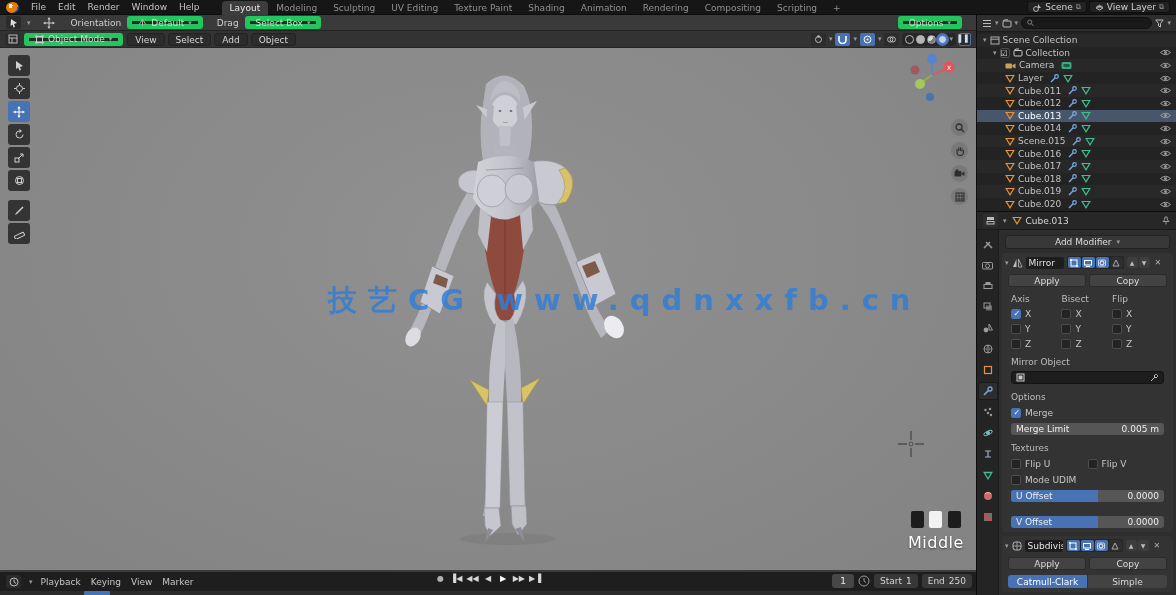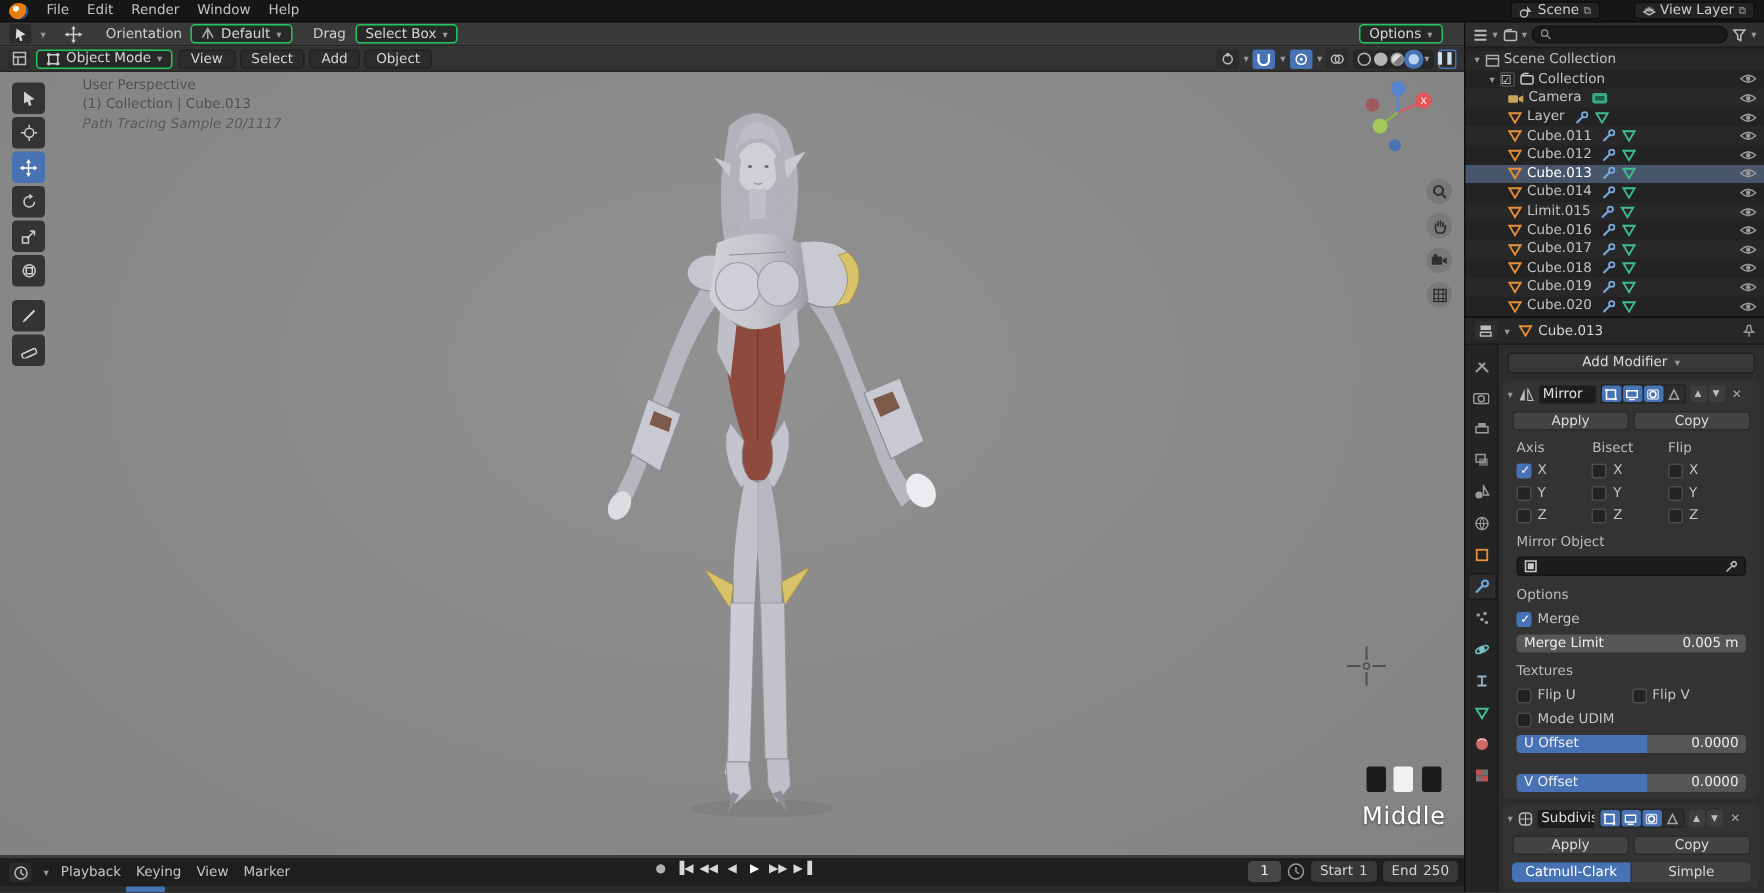--- a/index.html
+++ b/index.html
@@ -9,27 +9,27 @@
     font-family:"DejaVu Sans", sans-serif; font-size:9px; color:#c8c8c8;
     background:#8b8b8b;
   }
   
   .topbar{position:absolute;left:0;top:0;width:1176px;height:15px;background:#161616;display:flex;align-items:center;gap:2px;border-bottom:1px solid #0c0c0c;z-index:40;}
   .logo{width:13px;height:11px;margin:0 4px 0 6px;border-radius:50%;background:radial-gradient(circle at 35% 35%, #f5f5f5 0 2px, #e87d0d 2px 7px, #265787 7px);}
   .menu-item{padding:1px 6px;color:#c4c4c4;border-radius:2px;}
   .tabs{display:flex;margin-left:14px;height:15px;align-items:flex-end;}
   .tab{padding:2px 8px 2px;color:#909090;border-radius:4px 4px 0 0;height:14px;line-height:11px;}
   .tab.active{background:#3d3d3d;color:#e4e4e4;}
-  .topbar-right{margin-left:auto;display:flex;align-items:center;gap:22px;margin-right:6px;}
+  .topbar-right{margin-left:auto;display:flex;align-items:center;gap:2px;margin-right:6px;}
   .pill{display:flex;align-items:center;gap:3px;background:#232323;border:1px solid #0f0f0f;border-radius:3px;padding:1px 5px;height:12px;color:#cfcfcf;}
   .mini-ic{display:inline-block;width:9px;height:9px;}
   
   .tool-settings{position:absolute;left:0;top:15px;width:976px;height:16px;background:#3a3a3a;border-bottom:1px solid #232323;display:flex;align-items:center;gap:6px;padding:0 6px;z-index:30;}
   .ts-label{color:#d0d0d0;}
-  .dropdown{display:flex;align-items:center;gap:4px;background:#282828;border:1px solid #22c55e;border-radius:3px;padding:1px 6px;height:13px;color:#d8d8d8;}
+  .dropdown{display:flex;align-items:center;gap:4px;background:#282828;border:5px solid #22c55e;border-radius:3px;padding:1px 6px;height:13px;color:#d8d8d8;}
   .caret{font-size:7px;color:#9a9a9a;}
   .ts-right{position:absolute;right:14px;top:1px;}
   
   .viewport{position:absolute;left:0;top:31px;width:976px;height:539px;background:radial-gradient(ellipse at 50% 40%, #919191 0%, #898989 55%, #838383 100%);overflow:hidden;}
   .vp-header{position:absolute;left:0;top:0;width:100%;height:17px;background:#333333;border-bottom:1px solid #262626;display:flex;align-items:center;gap:4px;padding:0 5px;}
   .vp-menu{padding:1px 7px;background:#2c2c2c;border:1px solid #222;border-radius:3px;color:#d6d6d6;height:13px;line-height:11px;}
   .vp-right{margin-left:auto;display:flex;align-items:center;gap:3px;}
   .hdr-ic{width:15px;height:13px;background:#2c2c2c;border-radius:2px;display:flex;align-items:center;justify-content:center;}
   .hdr-ic.on{background:#4772b3;}
   .shade-group{display:flex;gap:2px;background:#272727;border-radius:3px;padding:1px 3px;align-items:center;height:13px;}
@@ -140,20 +140,34 @@
 </head>
 <body>
 
 <div id="root">
 
   <div class="topbar">
     <span class="logo"></span>
     <div>
       
     <span class="menu-item">File</span><span class="menu-item">Edit</span><span class="menu-item">Render</span><span class="menu-item">Window</span><span class="menu-item">Help</span></div>
+    <div class="tabs">
+
+    <span class="tab active">Layout</span>
+        <span class="tab">Modeling</span>
+        <span class="tab">Sculpting</span>
+        <span class="tab">UV Editing</span>
+        <span class="tab">Texture Paint</span>
+        <span class="tab">Shading</span>
+        <span class="tab">Animation</span>
+        <span class="tab">Rendering</span>
+        <span class="tab">Compositing</span>
+        <span class="tab">Scripting</span>
+        <span class="tab">+</span>
+      </div>
     <div class="topbar-right">
       <div class="pill">
         <svg class="mini-ic" viewBox="0 0 9 9">
             <circle cx="3" cy="6" r="2.4" fill="none" stroke="#bbb"></circle>
             <path d="M5 1 L8 5 H5 Z" fill="#bbb"></path>
           </svg>
         <span>Scene</span>
         <span class="caret">⧉</span>
       </div>
       <div class="pill">
@@ -305,25 +319,20 @@
             <path d="M1 10 L3 9 L9.5 2.5 L8.5 1.5 L2 8 Z" fill="#cfcfcf"></path>
           </svg>
         </span>
       <span class="tool-btn">
           <svg width="11" height="11" viewBox="0 0 11 11">
             <rect x="0.5" y="6" width="10" height="3.5" rx="1" transform="rotate(-25 5.5 7.75)" fill="none" stroke="#cfcfcf"></rect>
           </svg>
         </span>
     </div>
 
-    <div class="vp-overlay">
-      <div class="l1">User Perspective</div>
-      <div class="l2">(1) Collection | Cube.013</div>
-      <div class="l3">Path Tracing Sample 20/1117</div>
-    </div>
 
     <svg viewBox="0 0 240 500" width="240" height="500" style="position:absolute;left:402px;top:19px;">
       <defs>
         <linearGradient id="silver" x1="0" y1="0" x2="1" y2="0">
           <stop offset="0" stop-color="#d2d2d8"></stop>
             <stop offset=".55" stop-color="#c3c3cb"></stop>
             <stop offset="1" stop-color="#9d9da6"></stop>
         </linearGradient>
       </defs>
       <ellipse cx="106" cy="489" rx="48" ry="6" fill="rgba(60,60,60,.10)"></ellipse>
@@ -380,20 +389,21 @@
 
       <path d="M85 352 L101 352 L98 458 L83 458 Z" fill="#ccccd4" stroke="#90909a" stroke-width="0.5"></path>
       <path d="M105 352 L121 352 L123 456 L108 456 Z" fill="#c2c2ca" stroke="#90909a" stroke-width="0.5"></path>
 
       <path d="M82 458 L97 458 L99 476 L88 486 L83 476 Z" fill="#c6c6ce" stroke="#8d8d96" stroke-width="0.6"></path>
       <path d="M86 478 L83 493 L91 480 Z" fill="#8d8d96"></path>
       <path d="M109 456 L124 456 L125 474 L116 485 L110 474 Z" fill="#bfbfc7" stroke="#8d8d96" stroke-width="0.6"></path>
       <path d="M119 477 L123 492 L113 479 Z" fill="#8d8d96"></path>
     </svg>
 
+    <div class="watermark">技艺CG www.qdnxxfb.cn</div>
 
     <svg class="gizmo" width="50" height="52" viewBox="0 0 50 52">
       <line x1="24" y1="22" x2="40" y2="15" stroke="#e0565c" stroke-width="1.6"></line>
       <line x1="24" y1="22" x2="24" y2="7" stroke="#5684d0" stroke-width="1.6"></line>
       <line x1="24" y1="22" x2="13" y2="30" stroke="#8db34a" stroke-width="1.6"></line>
       <circle cx="24" cy="6" r="5" fill="#5684d0"></circle>
       <circle cx="41" cy="14" r="5.5" fill="#e0565c"></circle>
       <text x="41" y="16.5" font-size="6" fill="#fff" text-anchor="middle">X</text>
       <circle cx="12" cy="31" r="5" fill="#a3c95b"></circle>
       <circle cx="7" cy="17" r="4.5" fill="#9e5b5e"></circle>
@@ -655,21 +665,21 @@
             </svg>
           </span>
         </div>
         <div class="ol-row k-mesh">
 
           <span class="ic ic-mesh">
             <svg width="10" height="9" viewBox="0 0 10 9">
               <path d="M1.2 1.5 H8.8 L5 7.8 Z" fill="none" stroke="#e8913a" stroke-width="1.2"></path>
             </svg>
           </span>
-          <span class="ol-name">Limit.015</span>
+          <span class="ol-name">Scene.015</span>
           <span class="mods">
             <svg width="9" height="9" viewBox="0 0 9 9">
               <circle cx="6.5" cy="2.5" r="1.8" fill="none" stroke="#7aa9e0" stroke-width="1.2"></circle>
               <line x1="1" y1="8" x2="5.2" y2="3.8" stroke="#7aa9e0" stroke-width="1.4"></line>
             </svg>
             <svg width="10" height="9" viewBox="0 0 10 9">
               <path d="M1.2 1.5 H8.8 L5 7.8 Z" fill="none" stroke="#3fbf8f" stroke-width="1.2"></path>
             </svg>
           </span>
 

